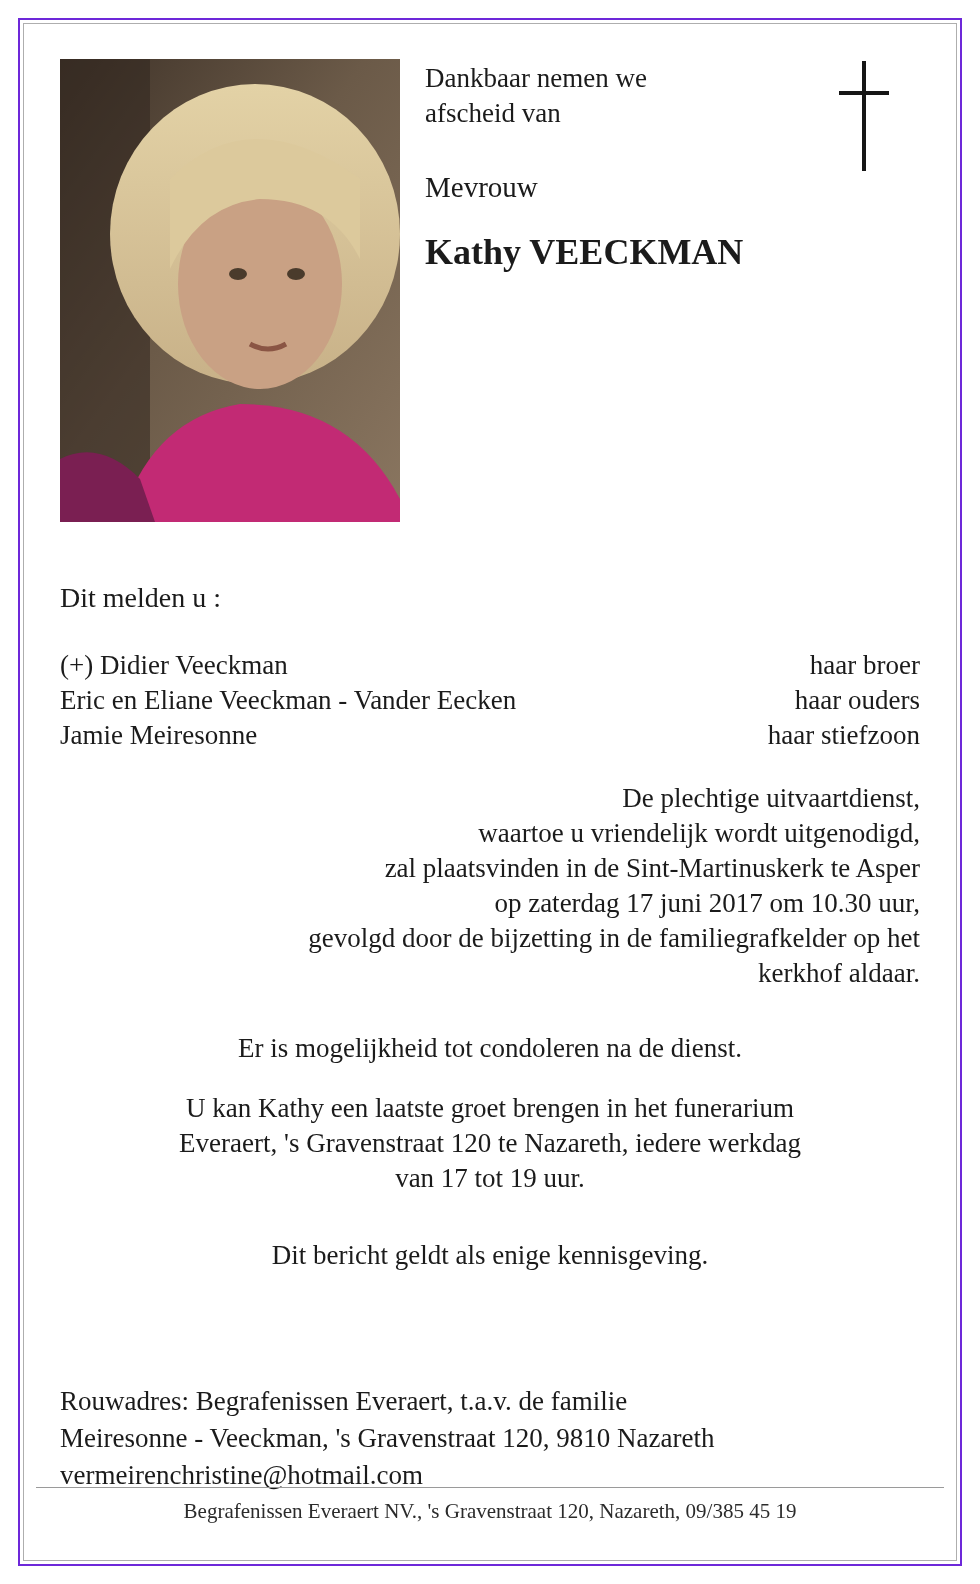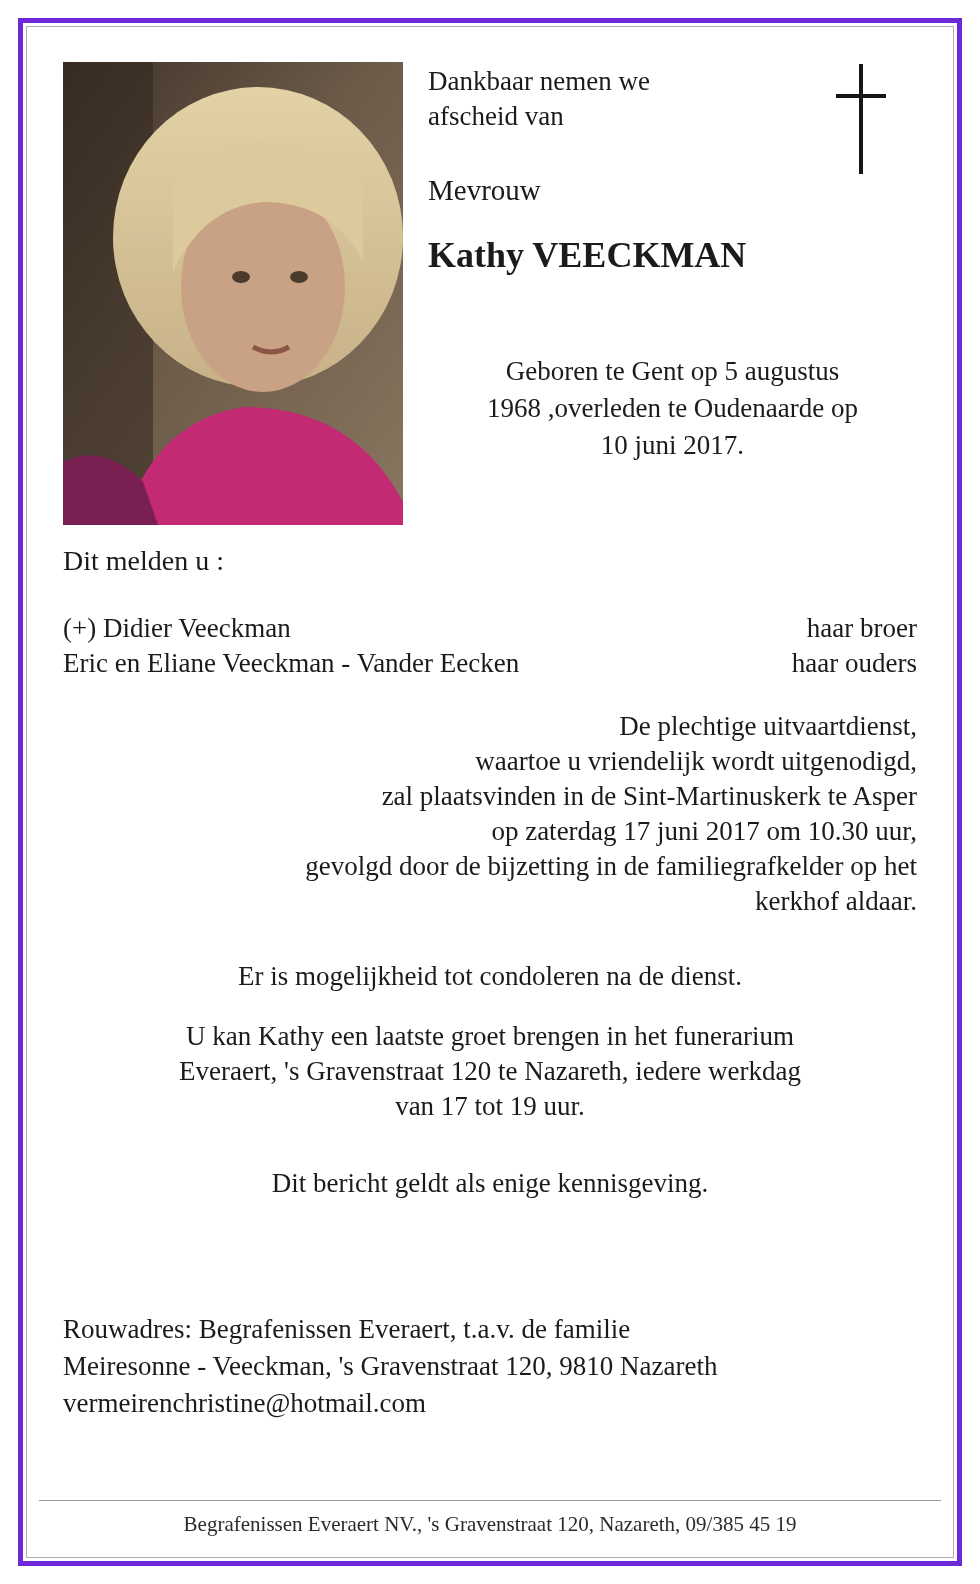--- a/index.html
+++ b/index.html
@@ -10,21 +10,21 @@
     width: 980px;
     height: 1584px;
     background: #ffffff;
     overflow: hidden;
   }
 
   
   .frame {
     position: absolute;
     top: 18px; left: 18px; right: 18px; bottom: 18px;
-    border: 5px solid #6d28d9;
+    border: 2px solid #6d28d9;
   }
   .frame-inner {
     position: absolute;
     top: 3px; left: 3px; right: 3px; bottom: 3px;
     border: 1px solid #aeaeae;
     box-sizing: border-box;
     padding: 35px 36px 0 36px;
   }
 
   .top { display: flex; }
@@ -75,21 +75,21 @@
 
   .birth-death {
     margin: 78px 0 0 0;
     font-size: 27px;
     line-height: 37px;
     text-align: center;
     white-space: pre-line;
   }
 
   .melden {
-    margin: 20px 0 0 0;
+    margin: 60px 0 0 0;
     font-size: 28px;
   }
 
   .relatives {
     margin-top: 34px;
     font-size: 27px;
     line-height: 35px;
   }
   .rel-row { display: flex; justify-content: space-between; }
 
@@ -123,21 +123,21 @@
 
   .address {
     margin-top: 112px;
     font-size: 27px;
     line-height: 37px;
     white-space: pre-line;
   }
 
   .footer {
     position: absolute;
-    left: 12px; right: 12px; bottom: 8px;
+    left: 12px; right: 12px; bottom: 24px;
     border-top: 1px solid #9a9a9a;
     text-align: center;
     font-size: 21px;
     color: #2b2b2b;
     padding: 11px 0 12px 0;
   }
 </style>
 </head>
 <body>
 
@@ -177,36 +177,37 @@
           <div class="cross">
             <svg viewBox="0 0 56 114" width="56" height="114">
               <line x1="28" y1="2" x2="28" y2="112" stroke="#161616" stroke-width="4"></line>
               <line x1="3" y1="34" x2="53" y2="34" stroke="#161616" stroke-width="4"></line>
             </svg>
           </div>
           <p class="intro">Dankbaar nemen we
 afscheid van</p>
           <p class="salutation">Mevrouw</p>
           <h1 class="name">Kathy VEECKMAN</h1>
-          <p class="birth-death">Geboren te Gent op 5 augustus
-1968 ,overleden te Oudenaarde op
-10 juni 2017.</p>
         </div>
       </div>
 
       <p class="melden">Dit melden u :</p>
 
       <div class="relatives">
         <div class="rel-row">
           <span>(+) Didier Veeckman</span>
           <span>haar broer</span>
         </div>
         <div class="rel-row">
           <span>Eric en Eliane Veeckman - Vander Eecken</span>
           <span>haar ouders</span>
+        </div>
+        <div class="rel-row">
+          <span>Jamie Meiresonne</span>
+          <span>haar stiefzoon</span>
         </div>
       </div>
 
       <p class="service">De plechtige uitvaartdienst,
 waartoe u vriendelijk wordt uitgenodigd,
 zal plaatsvinden in de Sint-Martinuskerk te Asper
 op zaterdag 17 juni 2017 om 10.30 uur,
 gevolgd door de bijzetting in de familiegrafkelder op het
 kerkhof aldaar.</p>
 

